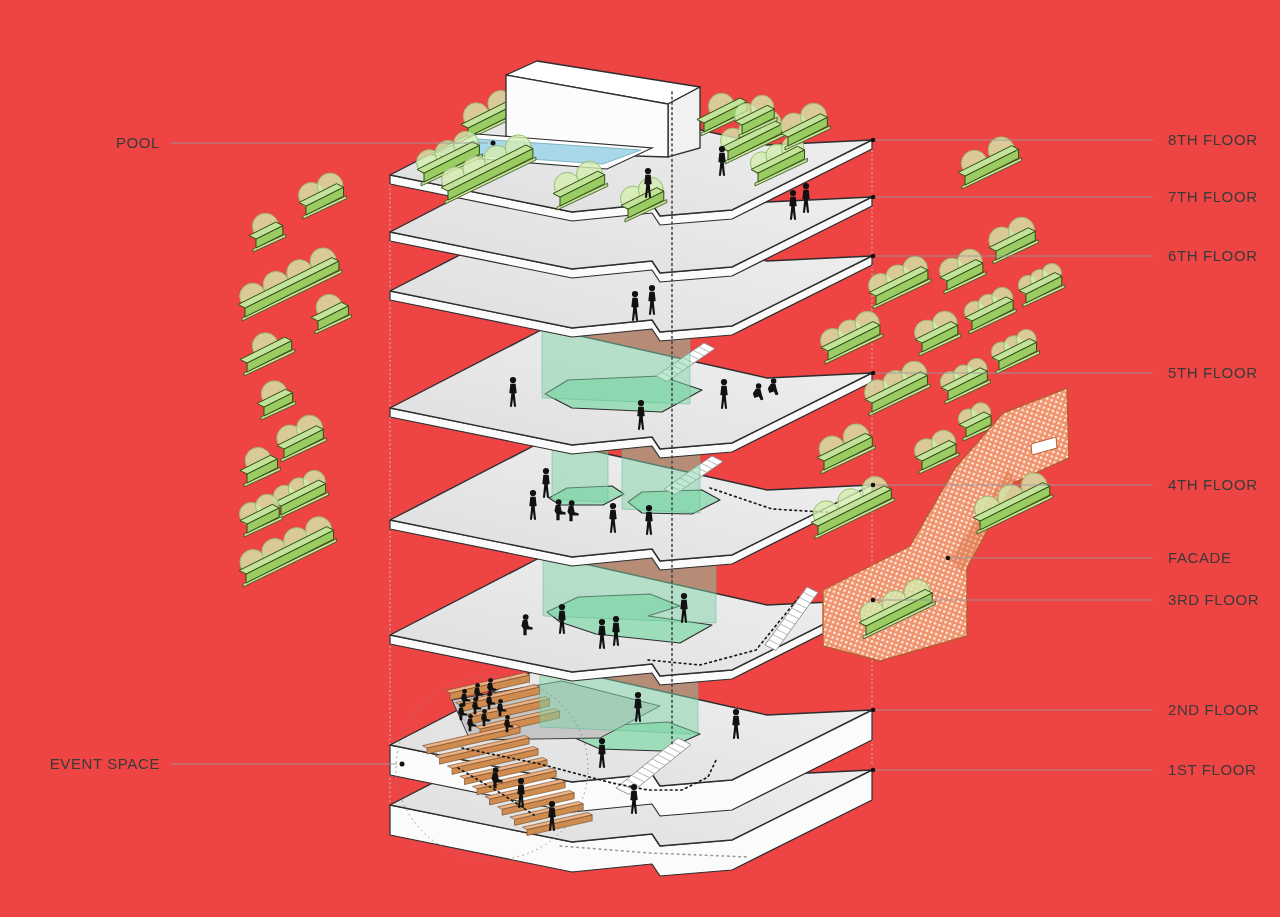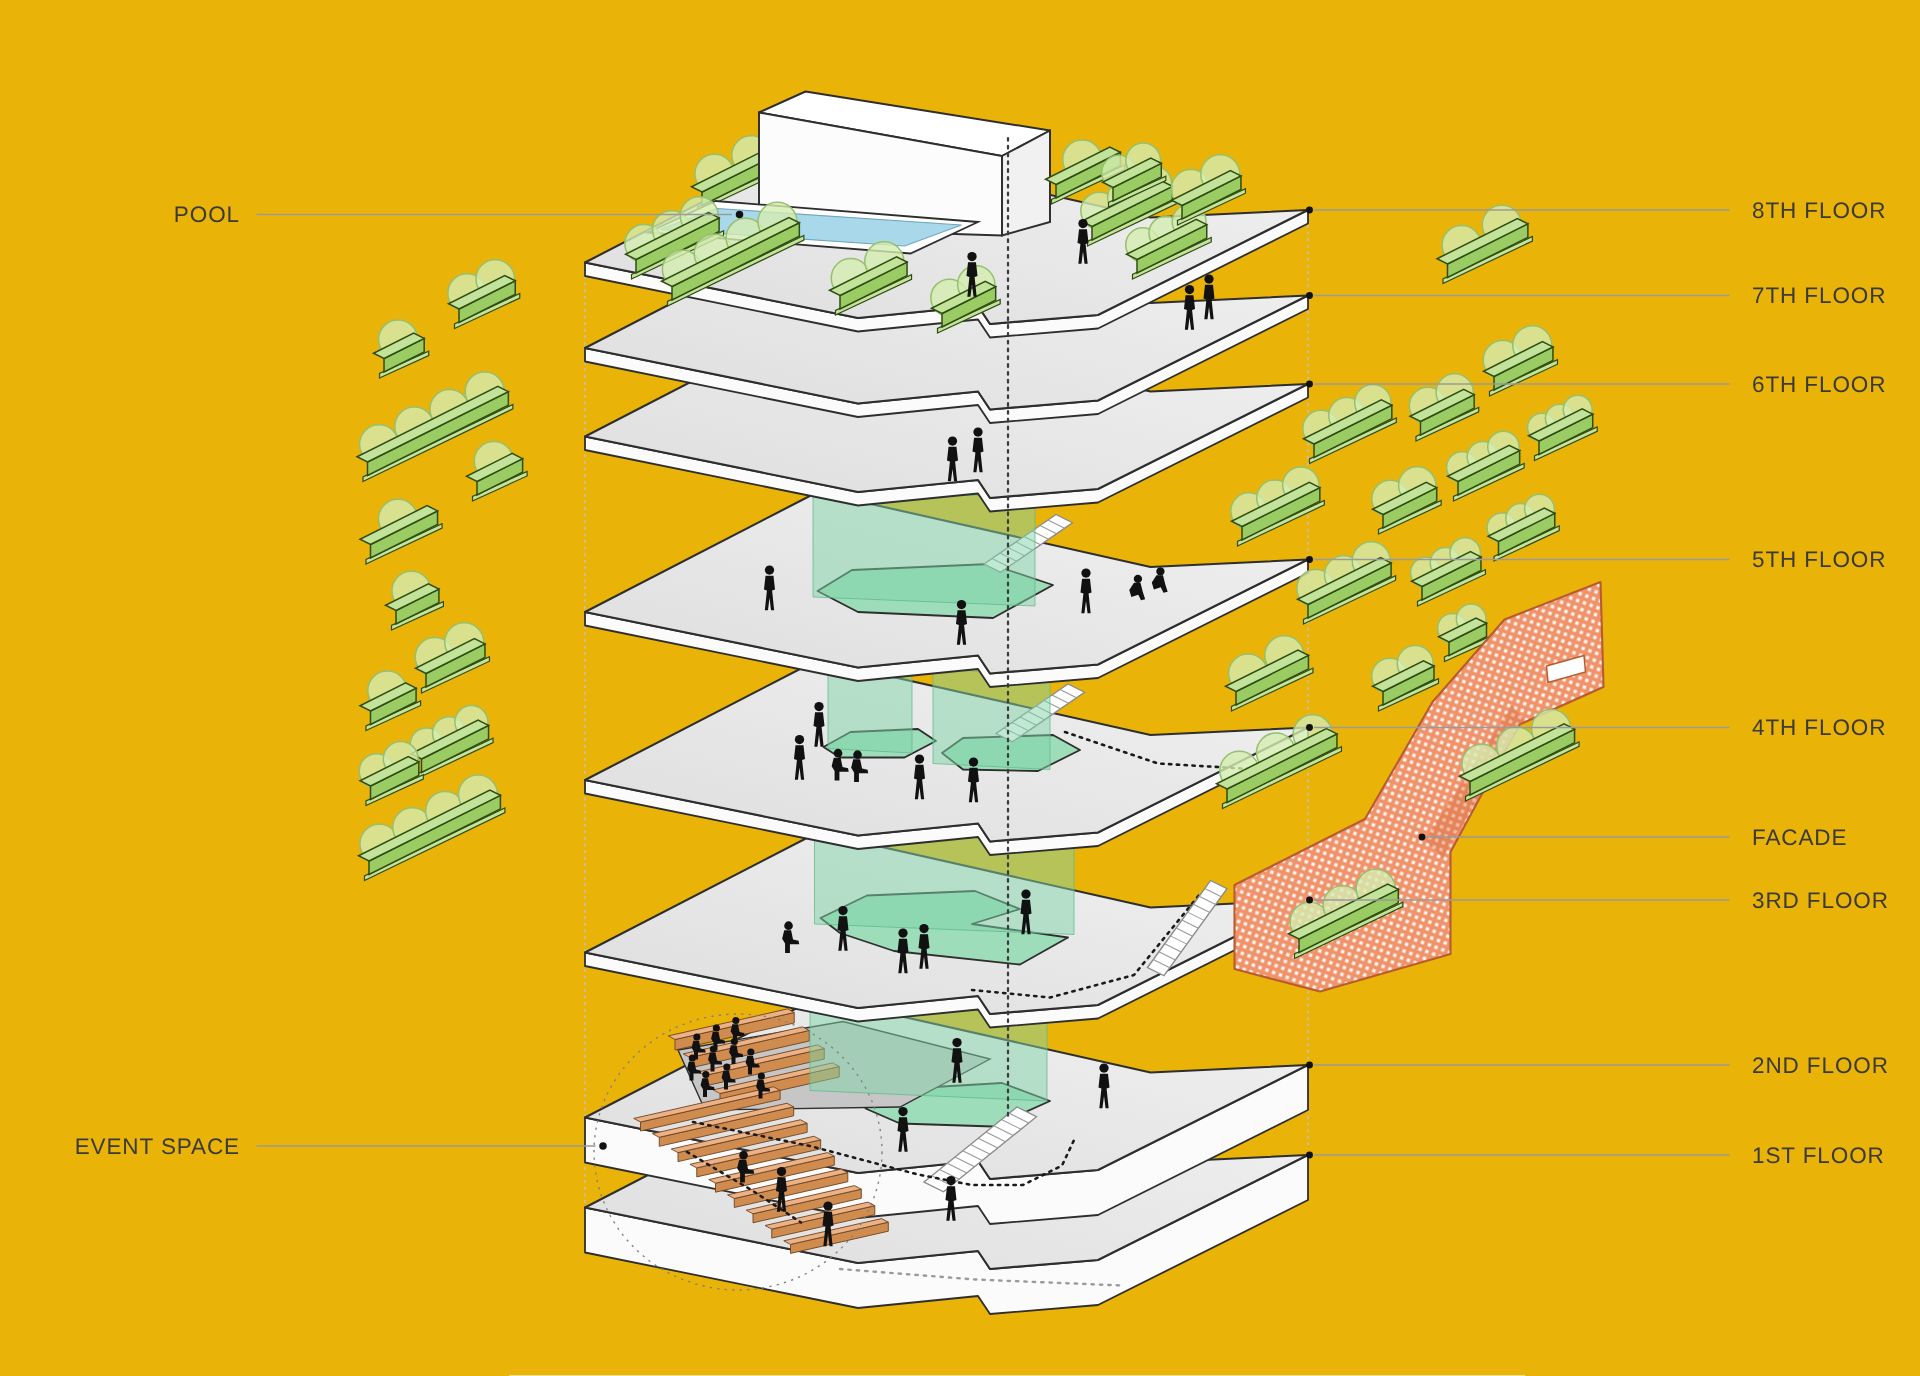--- a/index.html
+++ b/index.html
@@ -1,16 +1,16 @@
 <!DOCTYPE html>
 <html><head>
 <meta charset="utf-8">
 <style>
   html,body{margin:0;padding:0;background:#fff;}
-  .canvas{position:relative;width:1280px;height:917px;background:#eab308;overflow:hidden;
+  .canvas{position:relative;width:1280px;height:917px;background:#ef4444;overflow:hidden;
           font-family:"Liberation Sans",sans-serif;}
   svg{display:block;}
   .lbl{font-size:15px;letter-spacing:0.6px;fill:#3a3a3a;font-family:"Liberation Sans",sans-serif;}
 </style>
 </head>
 <body>
 
 <div class="canvas">
 <svg id="scene" width="1280" height="917" viewBox="0 0 1280 917">
   <defs>

